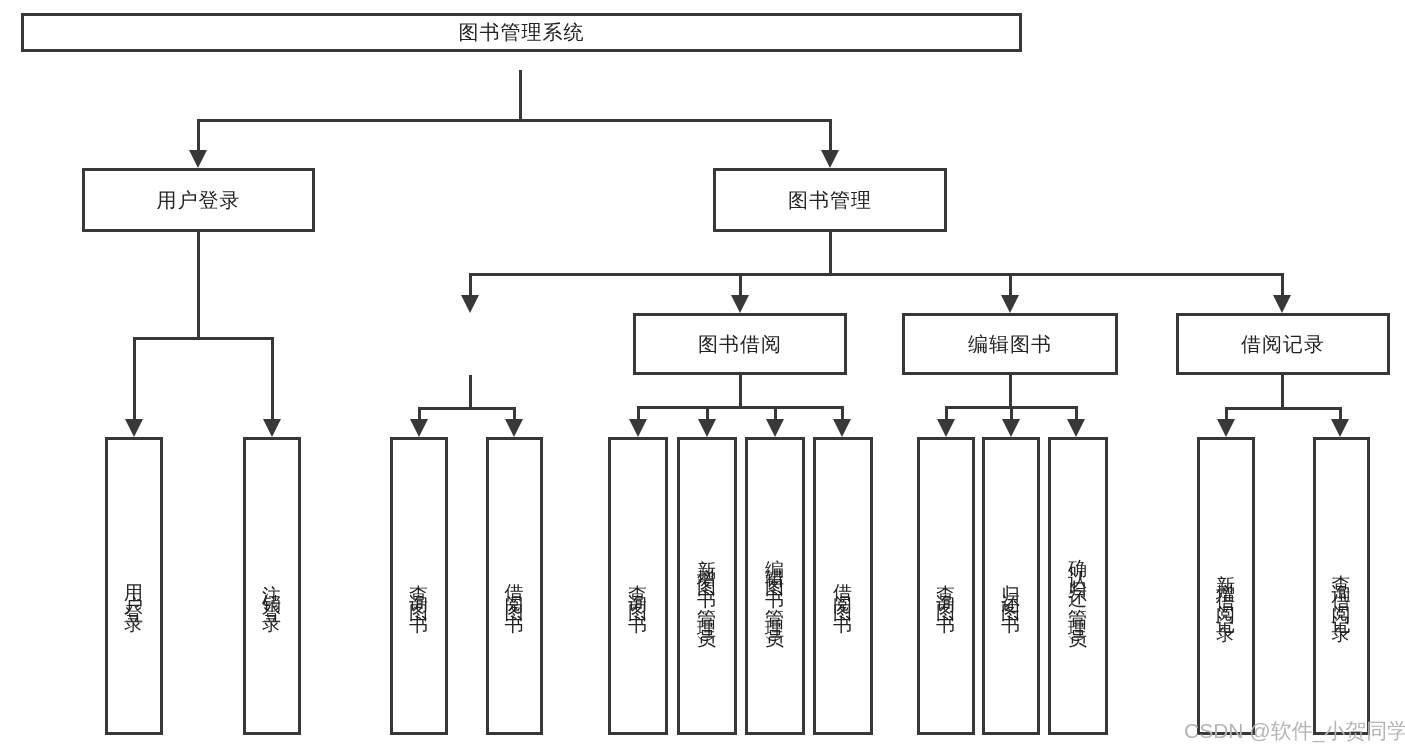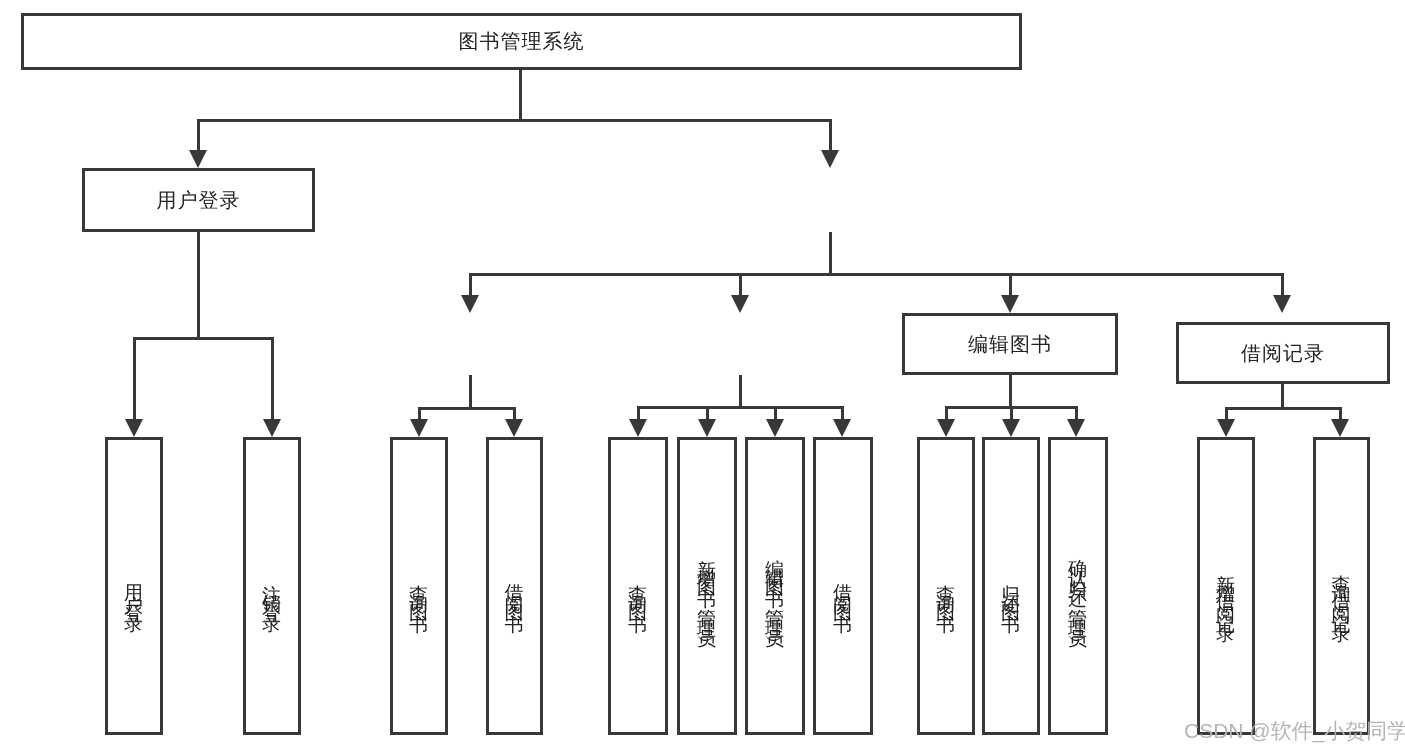--- a/index.html
+++ b/index.html
@@ -54,32 +54,38 @@
     color: #b4b4b4;
     white-space: nowrap;
     z-index: 5;
   }
 </style>
 </head>
 <body>
 
 <div id="canvas">
 
-  <div class="box hbox" style="left:21px; top:13px; width:1001px; height:57px;">
+  <div class="box hbox" style="left:21px; top:13px; width:1001px; height:39px;">
     <span>图书管理系统</span>
   </div>
 
   <div class="box hbox" style="left:82px; top:168px; width:233px; height:64px;">
     <span>用户登录</span>
   </div>
+  <div class="box hbox" style="left:713px; top:168px; width:234px; height:64px;">
+    <span>图书管理</span>
+  </div>
 
+  <div class="box hbox" style="left:633px; top:313px; width:214px; height:62px;">
+    <span>图书借阅</span>
+  </div>
   <div class="box hbox" style="left:902px; top:313px; width:216px; height:62px;">
     <span>编辑图书</span>
   </div>
-  <div class="box hbox" style="left:1176px; top:322px; width:214px; height:62px;font-family:Liberation Serif, serif;">
+  <div class="box hbox" style="left:1176px; top:313px; width:214px; height:62px;font-family:Liberation Serif, serif;">
     <span>借阅记录</span>
   </div>
 
   <div class="box vbox" style="left:105px; top:437px; width:58px; height:298px;">
     <span>用户登录</span>
   </div>
   <div class="box vbox" style="left:243px; top:437px; width:58px; height:298px;">
     <span>注销登录</span>
   </div>
 

